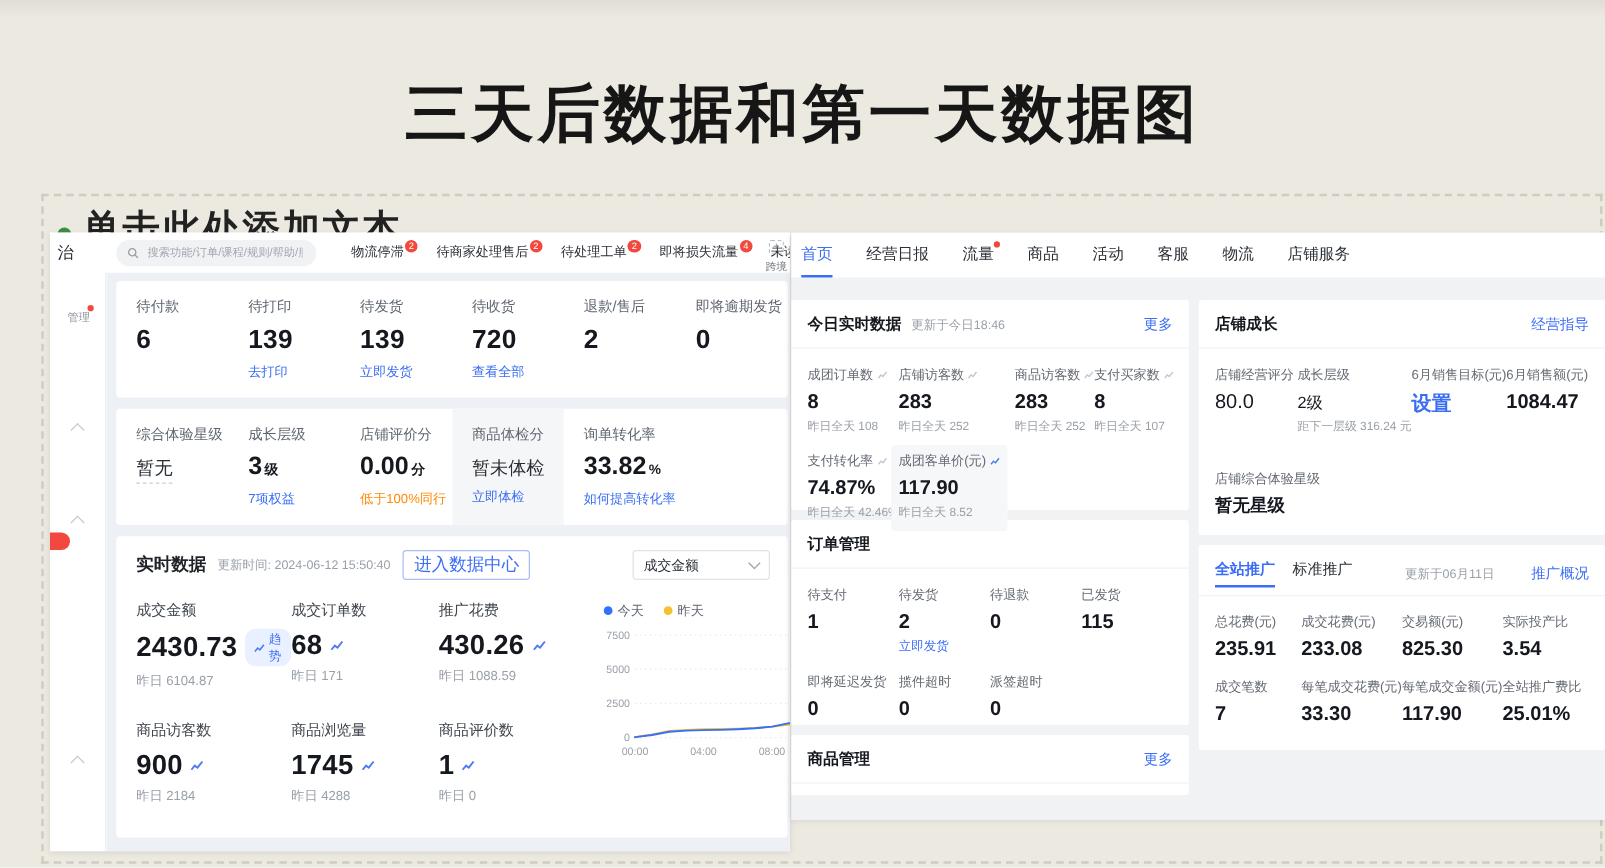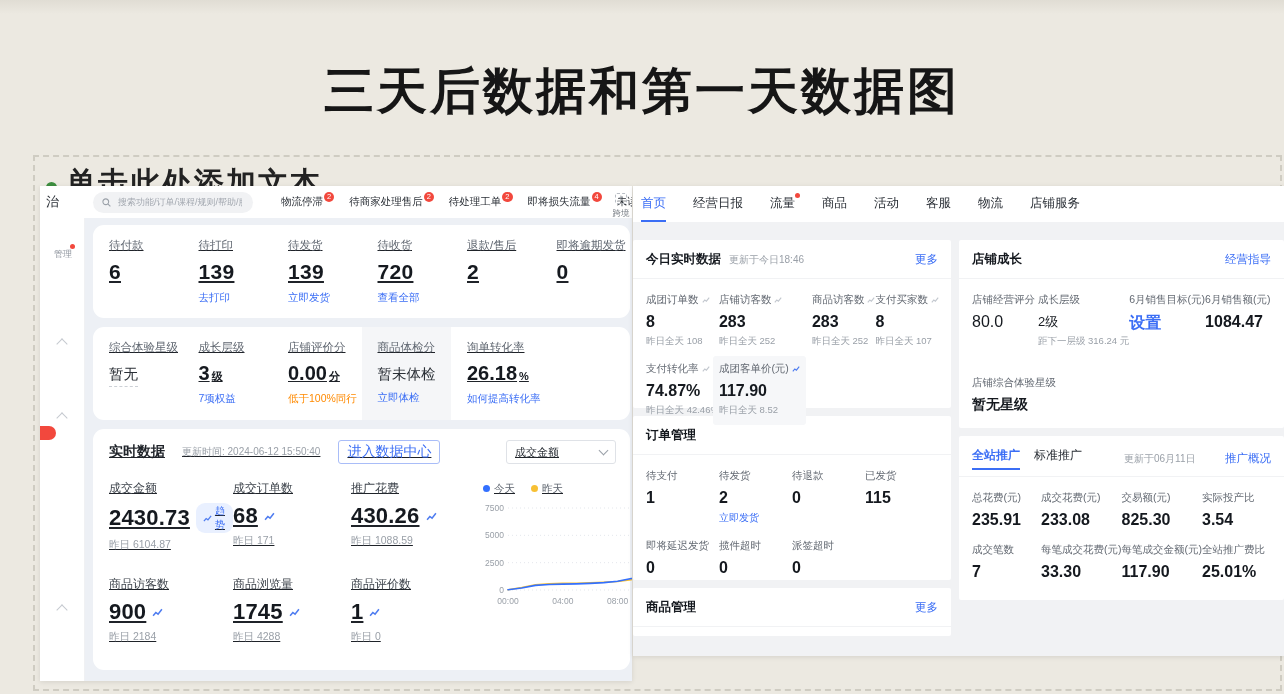--- a/index.html
+++ b/index.html
@@ -33,39 +33,39 @@
   .plus-ic{font-size:9px;border:1px dashed #b9bec5;border-radius:2px;padding:0 2px;line-height:9px;display:inline-block;}
   .corner-lbl{font-size:8.5px;display:block;margin-top:3px;color:#6d737b;white-space:nowrap;}
   .lp-body{display:flex;height:463px;}
   .lp-side{width:44px;background:#fff;border-right:1px solid #f0f1f3;position:relative;flex:none;}
   .sb-item{position:absolute;left:14px;font-size:9px;color:#8f959e;white-space:nowrap;}
   .sb-dot{position:absolute;width:5px;height:5px;border-radius:50%;background:#f2483d;}
   .chev{position:absolute;left:18px;width:7px;height:7px;border-left:1.5px solid #c5c9cf;
     border-top:1.5px solid #c5c9cf;transform:rotate(45deg);}
   .sb-pill{position:absolute;left:-6px;width:22px;height:14px;border-radius:8px;background:#f2483d;}
   .lp-main{flex:1;background:#edf0f5;padding:7px 2px 0 8px;display:flex;flex-direction:column;gap:9px;overflow:hidden;}
-  .card{background:#fff;border-radius:11px;text-decoration:underline;}
+  .card{background:#fff;border-radius:3px;}
   .grid6{display:grid;grid-template-columns:repeat(6,1fr);}
   .c-todo{padding:13px 0 0 0;height:80px;}
   .cell{padding-left:16px;}
   .lbl{font-size:11.5px;color:#5f6670;}
   .val{font-size:21px;font-weight:700;color:#15191f;margin-top:7px;letter-spacing:.3px;}
   .lnk{font-size:10.5px;color:#3b6ef5;display:inline-block;margin-top:7px;cursor:pointer;text-decoration:none;}
   .lnk.warn{color:#ff8a00;}
   .c-rate{height:93px;}
   .c-rate .cell{padding-top:13px;height:80px;}
   .c-rate .hlcol{background:#f5f6f8;}
   .val-mix{margin-top:7px;}
   .val-mix .big{font-size:20px;font-weight:700;color:#15191f;}
   .val-mix .unit{font-size:11px;font-weight:700;margin-left:2px;color:#15191f;}
   .val-soft{font-size:14.5px;color:#2a2f36;margin-top:10px;display:inline-block;}
   .dashed-u{border-bottom:1px dashed #ccd0d6;padding-bottom:2px;}
   
   .c-rt{height:230px;padding:11px 14px 0 16px;position:relative;}
-  .rt-hd{display:flex;align-items:center;gap:8px;}
+  .rt-hd{display:flex;align-items:center;}
   .rt-title{font-size:14px;font-weight:700;}
   .rt-upd{font-size:10px;color:#9aa0a8;margin-left:9px;}
   .rt-btn{font-size:14px;color:#3b6ef5;border:1px solid #a9bdf8;border-radius:3px;
     padding:2px 8px;margin-left:10px;background:#fff;cursor:pointer;font-family:inherit;}
   .rt-select{margin-left:auto;border:1px solid #dfe2e7;border-radius:3px;height:22px;width:92px;
     display:flex;align-items:center;justify-content:space-between;padding:0 8px;font-size:11px;color:#2a2f36;cursor:pointer;}
   .sel-chev{width:6px;height:6px;border-left:1.2px solid #9aa0a8;border-bottom:1.2px solid #9aa0a8;transform:rotate(-45deg);margin-top:-3px;}
   .rt-flex{display:flex;margin-top:16px;}
   .rt-grid{display:grid;grid-template-columns:124px 118px 118px;grid-row-gap:24px;}
   .m-lbl{font-size:12px;color:#3f454d;}
@@ -207,21 +207,21 @@
             <div class="val-mix"><span class="big">0.00</span><span class="unit">分</span></div>
             <a class="lnk warn">低于100%同行</a>
           </div>
           <div class="cell hlcol">
             <div class="lbl">商品体检分</div>
             <span class="val-soft">暂未体检</span><br>
             <a class="lnk">立即体检</a>
           </div>
           <div class="cell">
             <div class="lbl">询单转化率</div>
-            <div class="val-mix"><span class="big">26.18</span><span class="unit">%</span></div>
+            <div class="val-mix"><span class="big">33.82</span><span class="unit">%</span></div>
             <a class="lnk">如何提高转化率</a>
           </div>
         </div>
 
         <div class="card c-rt">
           <div class="rt-hd">
             <span class="rt-title">实时数据</span>
             <span class="rt-upd">更新时间: 2024-06-12 15:50:40</span>
             <button class="rt-btn">进入数据中心</button>
             <div class="rt-select">

